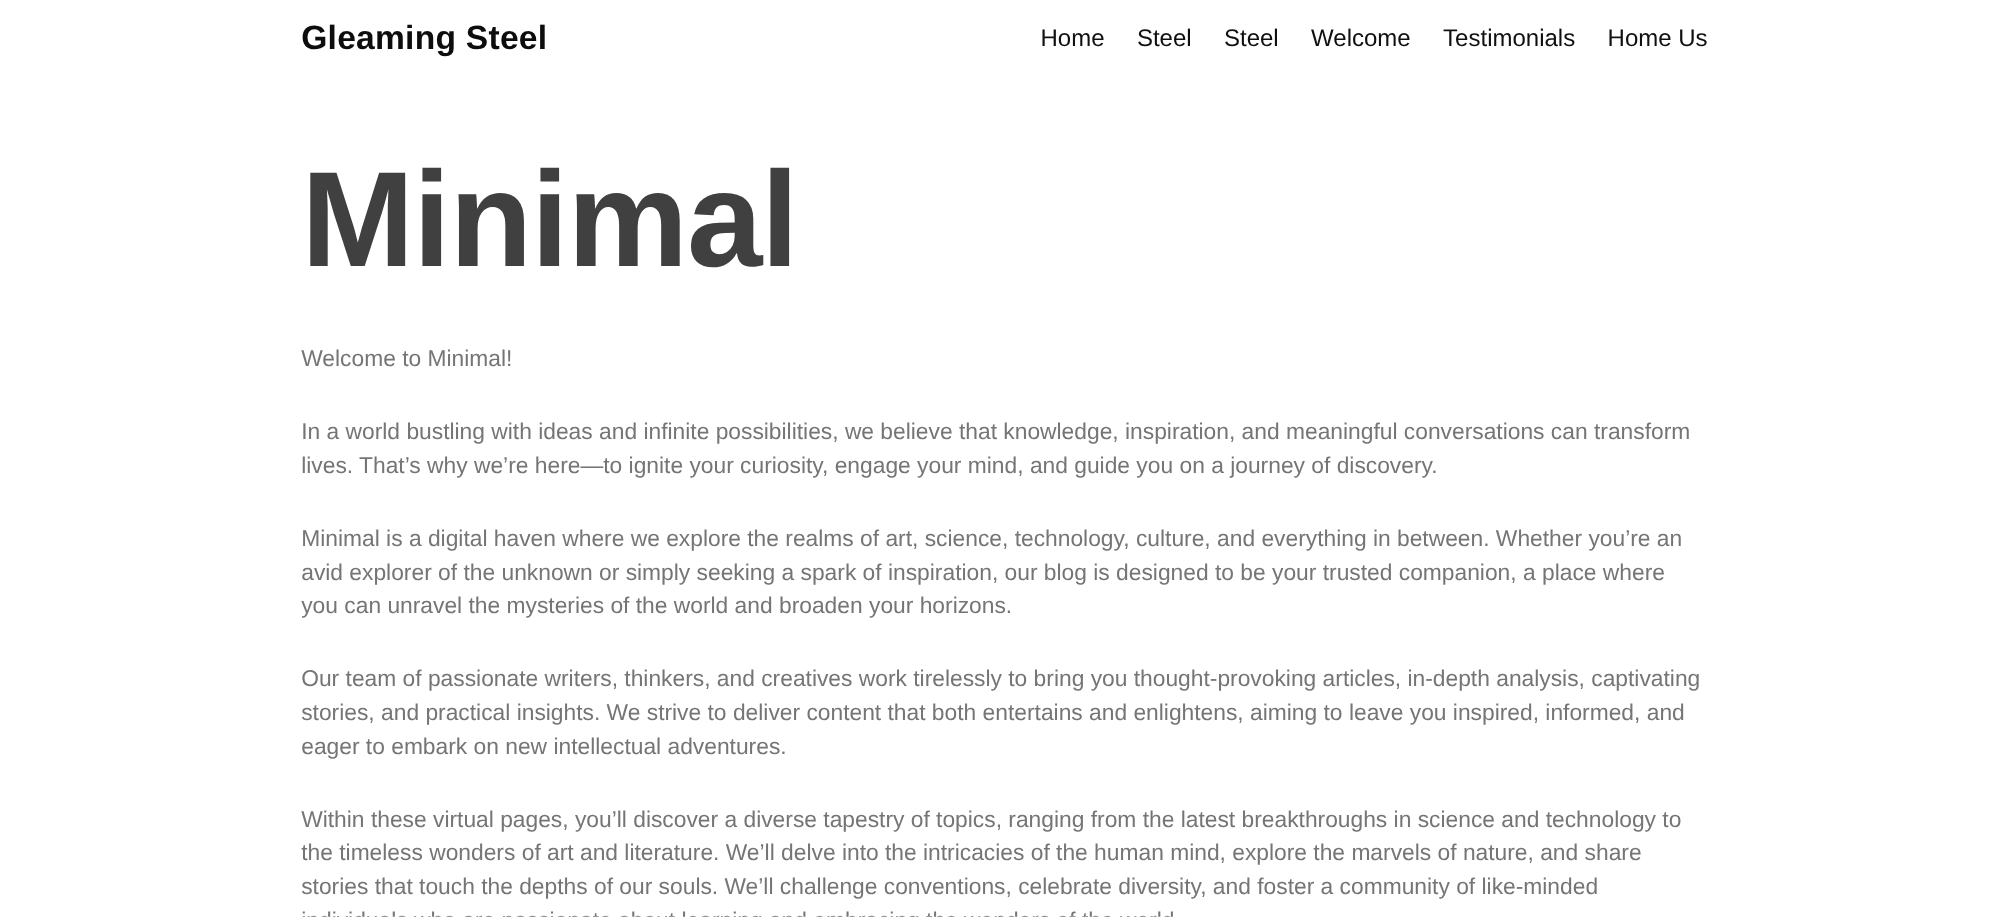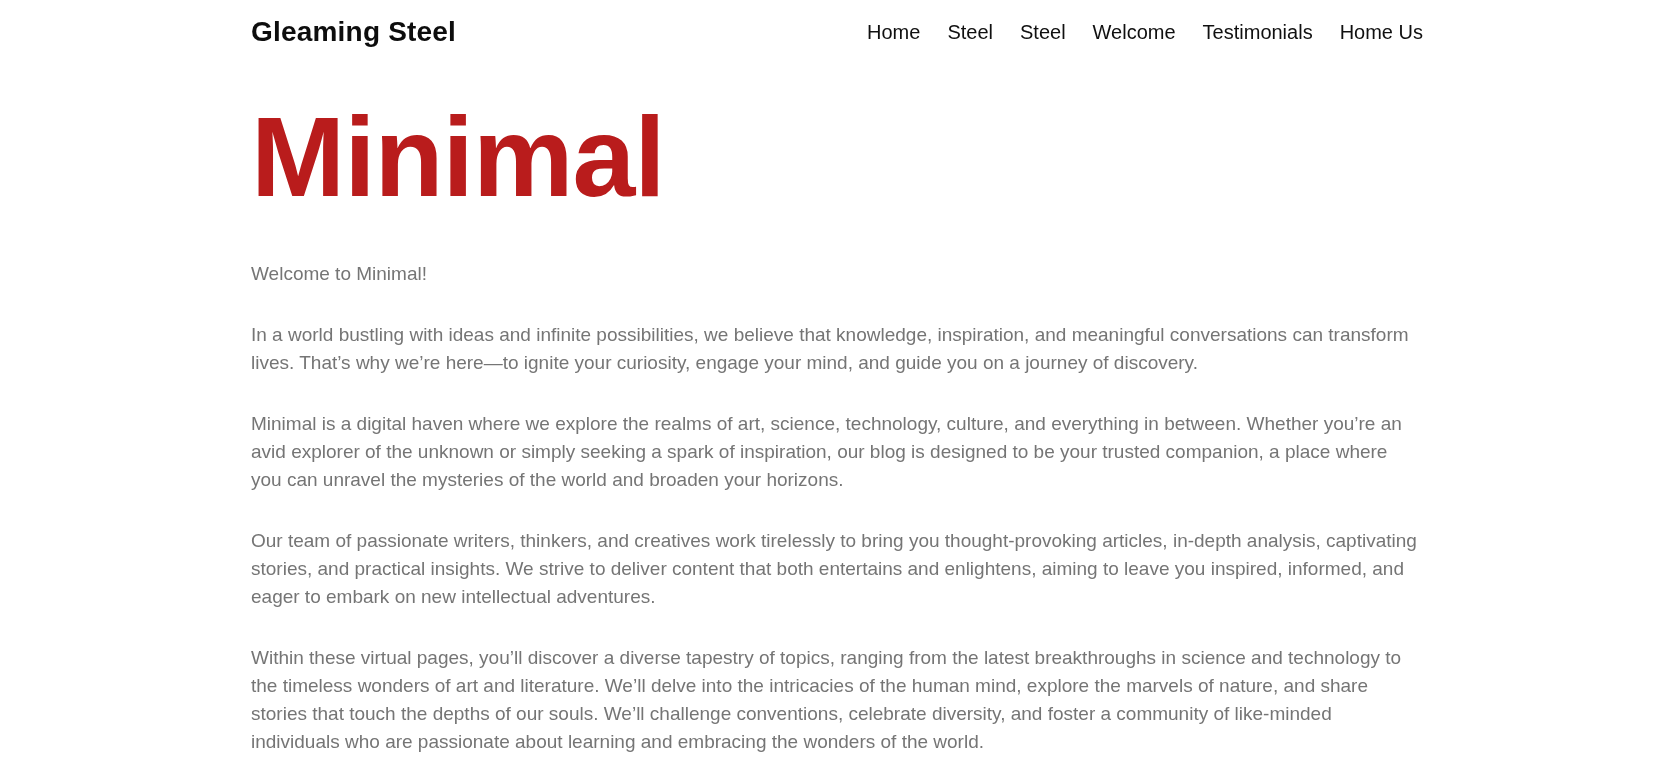--- a/index.html
+++ b/index.html
@@ -39,26 +39,26 @@
   }
   nav.main-nav a {
     text-decoration: none;
     color: #101010;
     font-size: 20px;
     font-weight: 500;
     white-space: nowrap;
     cursor: pointer;
   }
   h1.hero-title {
-    margin: 50px 0 0 0;
+    margin: 76px 0 0 0;
     font-size: 113px;
     line-height: 1.05;
     font-weight: 800;
     letter-spacing: -1px;
-    color: #b91c1c;
+    color: #404040;
   }
   section.intro {
     margin-top: 43px;
   }
   section.intro p {
     margin: 15px 0 33px 0;
     font-size: 19px;
     line-height: 28px;
     color: #757575;
     max-width: 1172px;

